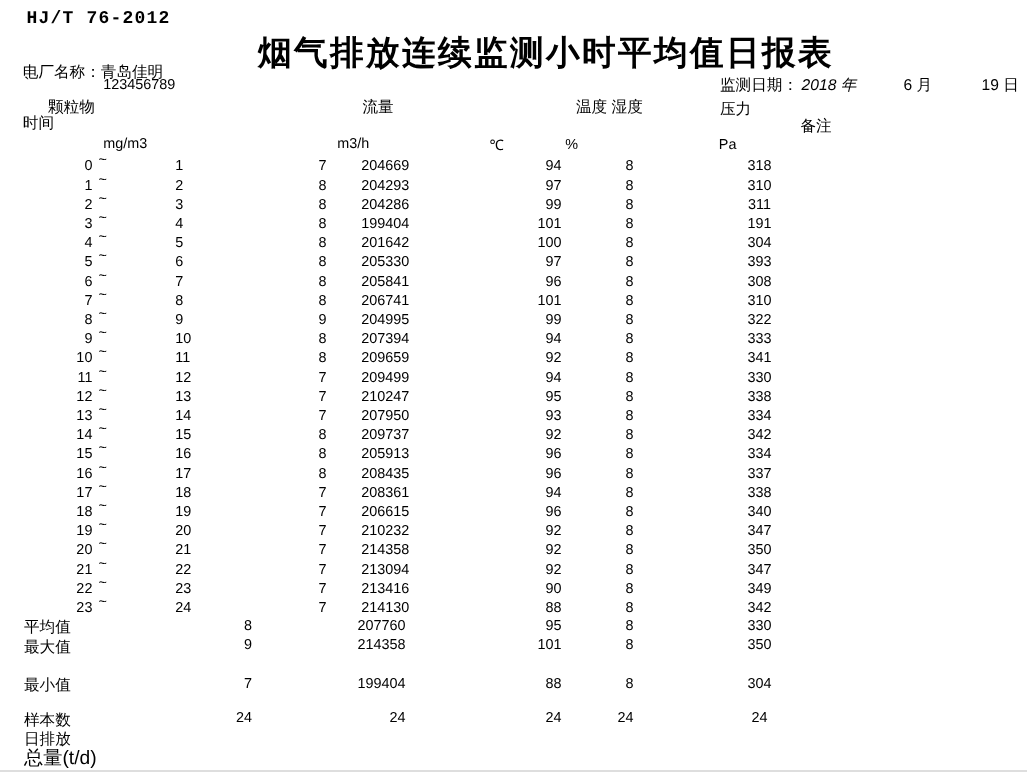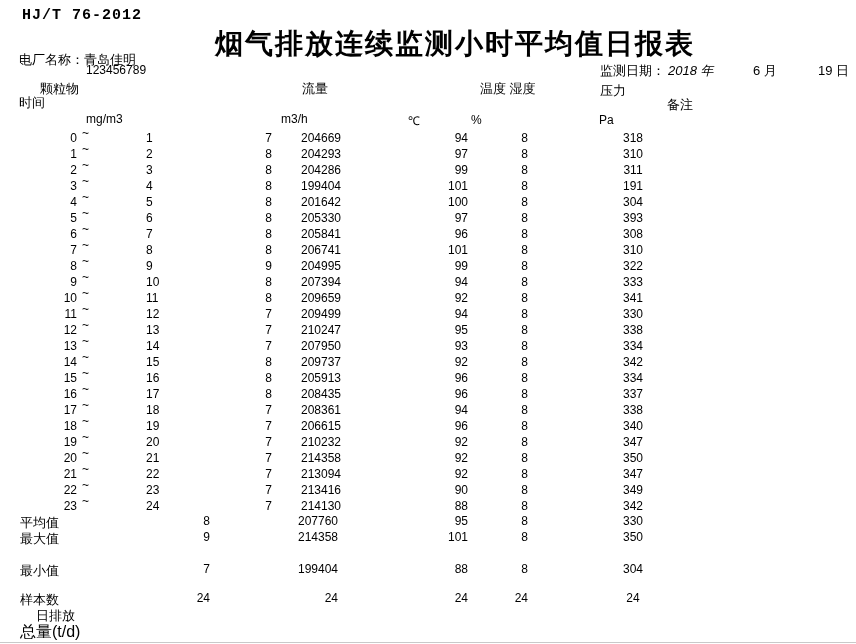--- a/index.html
+++ b/index.html
@@ -38,21 +38,21 @@
   .c-tilde{left:82px;top:-5px;width:14px;}
   .c-h2{left:146px;width:32px;text-align:left;}
   .c-dust{left:222px;width:50px;text-align:right;}
   .c-flow{left:271px;width:70px;text-align:right;}
   .c-temp{left:418px;width:50px;text-align:right;}
   .c-hum{left:478px;width:50px;text-align:right;}
   .c-pres{left:603px;width:60px;text-align:center;}
   .s-label{left:20px;font-size:13px;}
   .s-dust{left:160px;width:50px;text-align:right;}
   .s-flow{left:268px;width:70px;text-align:right;}
-  .f-line1{left:20px;top:607px;font-size:13px;margin-left:16px;}
+  .f-line1{left:20px;top:607px;font-size:13px;}
   .f-line2{left:20px;top:622px;font-size:16px;}
   .bottom-line{position:absolute;left:0;top:642px;width:856px;height:1px;background:#c9c9c9;}
 </style>
 </head>
 <body>
 
 <div id="page">
 
   <span class="abs std">HJ/T 76-2012</span>
   <div class="abs title">烟气排放连续监测小时平均值日报表</div>

